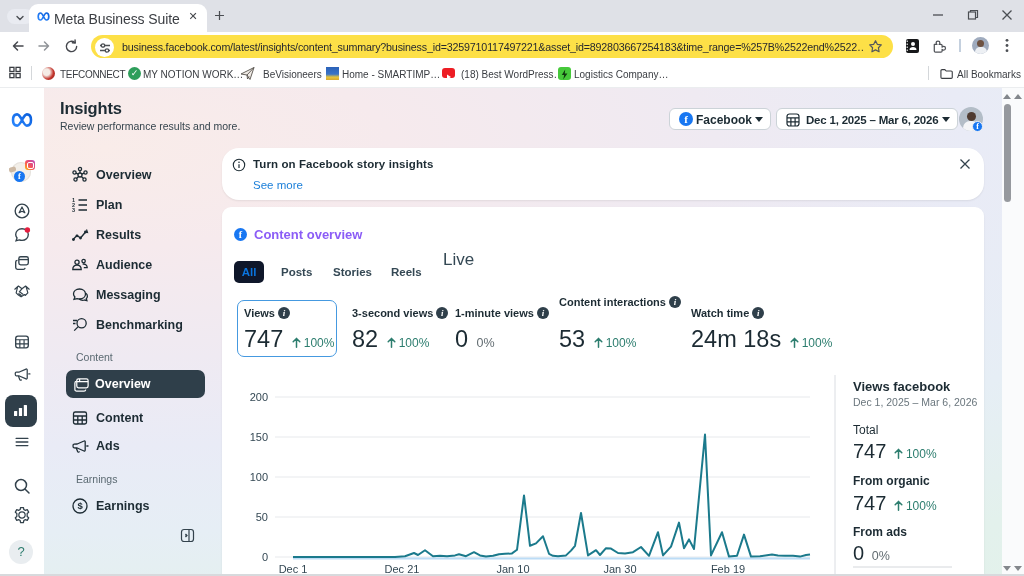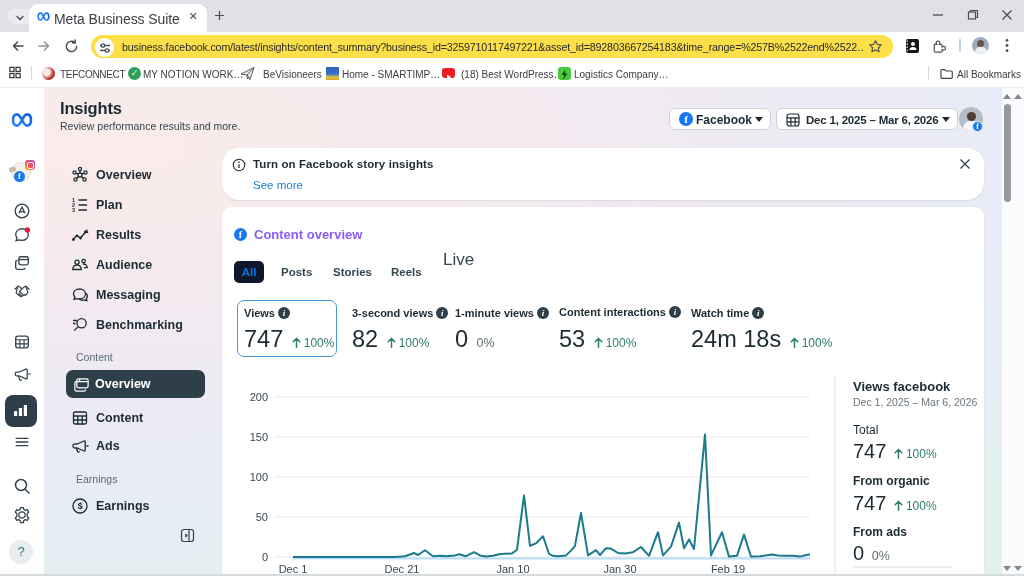--- a/index.html
+++ b/index.html
@@ -407,21 +407,21 @@
     <div class="metlbl" style="left:22px;top:100px">Views <span class="info">i</span></div>
     <div class="metval" style="left:22px;top:120px">747 <span class="trend"><svg width="9" height="11" viewBox="0 0 9 11" style="vertical-align:-1px;margin-right:3px">
             <path d="M4.5 10.2 V1.8 M1.2 4.8 L4.5 1.4 L7.8 4.8" fill="none" stroke="#2c7d6e" stroke-width="1.5" stroke-linecap="round" stroke-linejoin="round"></path>
           </svg>100%</span></div>
     <div class="metlbl" style="left:130px;top:100px">3-second views <span class="info">i</span></div>
     <div class="metval" style="left:130px;top:120px">82 <span class="trend"><svg width="9" height="11" viewBox="0 0 9 11" style="vertical-align:-1px;margin-right:3px">
             <path d="M4.5 10.2 V1.8 M1.2 4.8 L4.5 1.4 L7.8 4.8" fill="none" stroke="#2c7d6e" stroke-width="1.5" stroke-linecap="round" stroke-linejoin="round"></path>
           </svg>100%</span></div>
     <div class="metlbl" style="left:233px;top:100px">1-minute views <span class="info">i</span></div>
     <div class="metval" style="left:233px;top:120px">0 <span class="zero">0%</span></div>
-    <div class="metlbl" style="left:337px;top:99px">Content interactions <span class="info">i</span></div>
+    <div class="metlbl" style="left:337px;top:89px">Content interactions <span class="info">i</span></div>
     <div class="metval" style="left:337px;top:120px">53 <span class="trend"><svg width="9" height="11" viewBox="0 0 9 11" style="vertical-align:-1px;margin-right:3px">
             <path d="M4.5 10.2 V1.8 M1.2 4.8 L4.5 1.4 L7.8 4.8" fill="none" stroke="#2c7d6e" stroke-width="1.5" stroke-linecap="round" stroke-linejoin="round"></path>
           </svg>100%</span></div>
     <div class="metlbl" style="left:469px;top:100px">Watch time <span class="info">i</span></div>
     <div class="metval" style="left:469px;top:120px">24m 18s <span class="trend"><svg width="9" height="11" viewBox="0 0 9 11" style="vertical-align:-1px;margin-right:3px">
             <path d="M4.5 10.2 V1.8 M1.2 4.8 L4.5 1.4 L7.8 4.8" fill="none" stroke="#2c7d6e" stroke-width="1.5" stroke-linecap="round" stroke-linejoin="round"></path>
           </svg>100%</span></div>
 
     <svg class="abs" style="left:0;top:0" width="762" height="369" viewBox="0 0 762 369">
       <g stroke="#e7e9ec" stroke-width="1">

